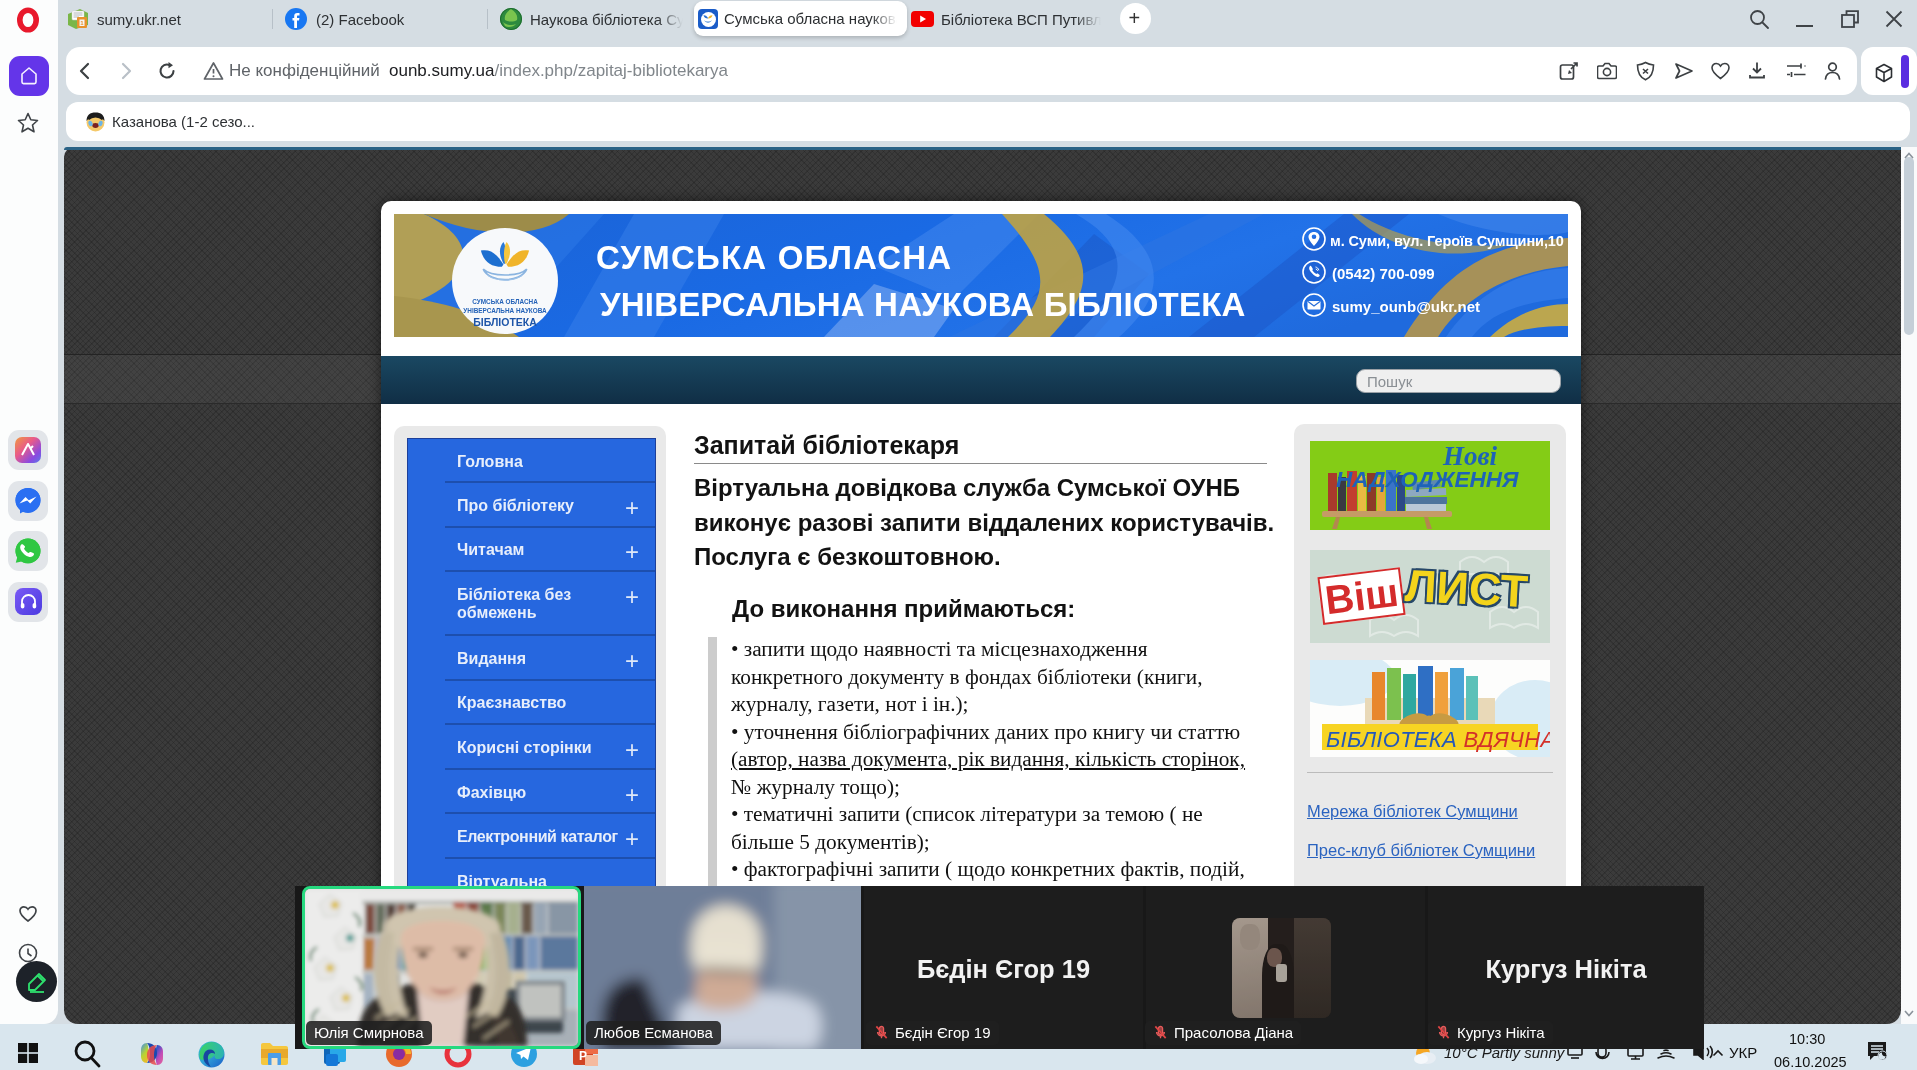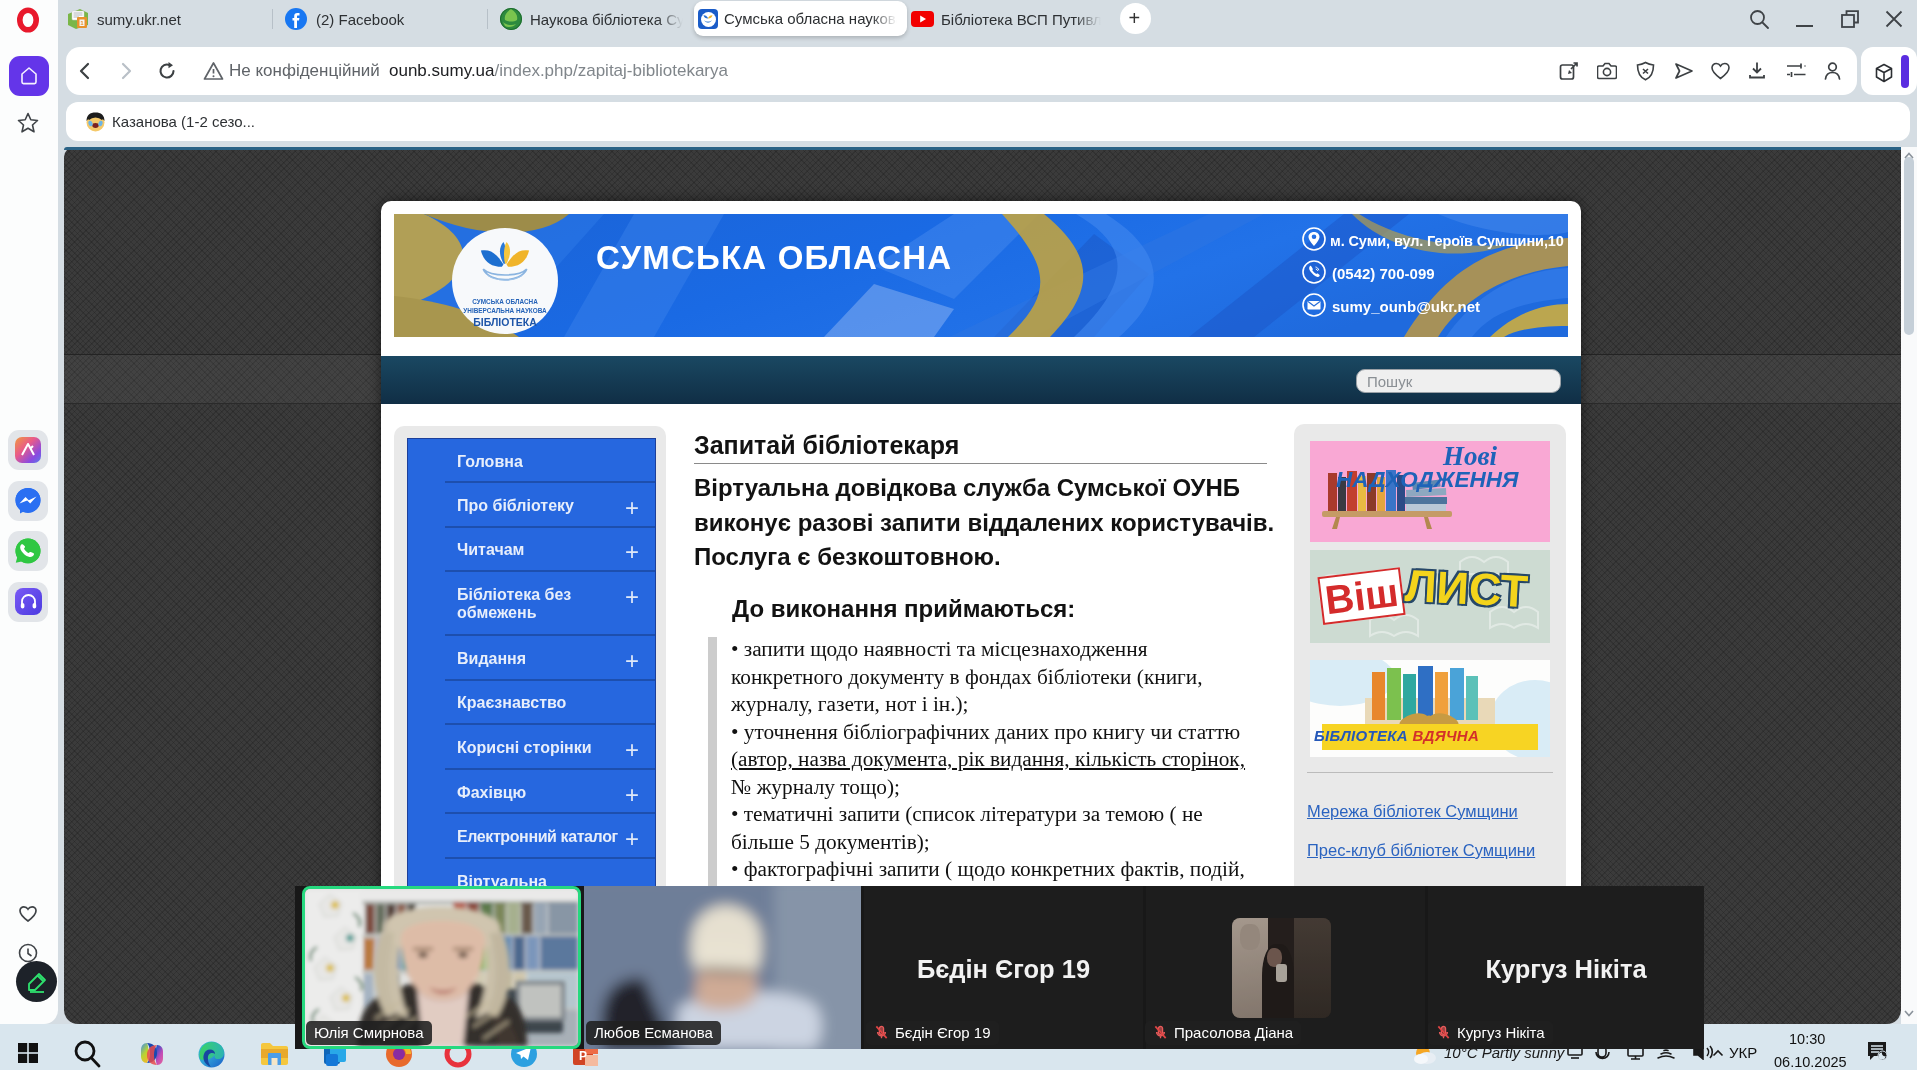--- a/index.html
+++ b/index.html
@@ -93,20 +93,21 @@
       <path d="M34 29 C28 17 28 8 34 1 C38 8 38 20 36 29 Z" fill="#2a7ad8"></path>
       <path d="M38 29 C44 17 44 8 38 1 C34 8 34 20 36 29 Z" fill="#f6c63c"></path>
       <path d="M30 31 C22 24 12 22 6 24 C12 31 22 34 30 34 Z" fill="#5championa" opacity="0"></path>
       <path d="M8 36 C18 46 54 46 64 36 C56 54 16 54 8 36 Z" fill="none" stroke="#8ab4e0" stroke-width="2.2"></path>
       <path d="M14 44 C24 52 48 52 58 44" fill="none" stroke="#9ec2e8" stroke-width="1.6"></path>
       </svg>
     <div class="abs" style="left:63px;top:84px;width:96px;text-align:center;font-size:6.4px;line-height:8.5px;color:#2563b8;font-weight:bold;">СУМСЬКА ОБЛАСНА<br>УНІВЕРСАЛЬНА НАУКОВА</div>
     <div class="abs" style="left:69px;top:102px;width:84px;text-align:center;font-size:10.5px;color:#1d55a8;font-weight:bold;">БІБЛІОТЕКА</div>
     
     <div class="abs" style="left:202px;top:25px;font-size:33px;font-weight:bold;color:#fff;letter-spacing:1.2px;white-space:nowrap;">СУМСЬКА ОБЛАСНА</div>
+    <div class="abs" style="left:206px;top:72px;font-size:33px;font-weight:bold;color:#fff;letter-spacing:0.2px;white-space:nowrap;">УНІВЕРСАЛЬНА НАУКОВА БІБЛІОТЕКА</div>
     
     <svg class="abs" style="left:908px;top:13px;" width="24" height="24" viewBox="0 0 24 24">
       <circle cx="12" cy="12" r="11" fill="none" stroke="#fff" stroke-width="1.6"></circle>
       <path d="M12 5 C8.7 5 6.5 7.3 6.5 10 C6.5 13.2 12 19 12 19 C12 19 17.5 13.2 17.5 10 C17.5 7.3 15.3 5 12 5 Z M12 12 A2.3 2.3 0 1 1 12 7.4 A2.3 2.3 0 0 1 12 12 Z" fill="#fff"></path>
     </svg>
     <div class="abs" style="left:936px;top:19px;font-size:14.5px;font-weight:bold;color:#fff;white-space:nowrap;letter-spacing:-0.1px;">м. Суми, вул. Героїв Сумщини,10</div>
     <svg class="abs" style="left:908px;top:46px;" width="24" height="24" viewBox="0 0 24 24">
       <circle cx="12" cy="12" r="11" fill="none" stroke="#fff" stroke-width="1.6"></circle>
       <path d="M8 6 C7 7 6.6 9 8.5 11.5 C10.4 14 13 16.5 15.5 17 C17 17.3 18 16 17.6 15 L15.8 13.6 C15.2 13.2 14.6 13.4 14.2 13.9 C13.2 13.4 11 11.5 10.3 10.2 C10.8 9.8 11 9.2 10.6 8.6 L9.4 6.4 C9 5.7 8.4 5.6 8 6 Z" fill="#fff"></path>
       <path d="M13.5 7 C15 7.2 16.6 8.6 16.8 10.3 M13.8 9 C14.8 9.2 15.4 9.8 15.6 10.8" stroke="#fff" stroke-width="1" fill="none"></path>
@@ -163,21 +164,21 @@
     <div class="bqline" style="top:692px;">журналу, газети, нот і ін.);</div>
     <div class="bqline" style="top:719.5px;text-align:right;">• уточнення бібліографічних даних про книгу чи статтю</div>
     <div class="bqline" style="top:747px;text-decoration:underline;">(автор, назва документа, рік видання, кількість сторінок,</div>
     <div class="bqline" style="top:774.5px;">№ журналу тощо);</div>
     <div class="bqline" style="top:802px;">• тематичні запити (список літератури за темою ( не</div>
     <div class="bqline" style="top:829.5px;">більше 5 документів);</div>
     <div class="bqline" style="top:857px;">• фактографічні запити ( щодо конкретних фактів, подій,</div>
   </div>
   <div id="rightside">
 
-    <div class="rimg" style="top:441px;height:101px;background:#f9a8d4;">
+    <div class="rimg" style="top:441px;height:89px;background:#84cc16;">
       <svg class="abs" style="left:0;top:0;" width="240" height="89" viewBox="0 0 240 89">
         <rect x="12" y="70" width="130" height="6" rx="2" fill="#c59b66"></rect>
         <path d="M26 76 L22 88 L27 88 L30 76 Z M118 76 L122 88 L117 88 L114 76 Z" fill="#b3884f"></path>
         <rect x="18" y="32" width="9" height="38" fill="#a93a2c"></rect>
         <rect x="28" y="36" width="8" height="34" fill="#3a3a42"></rect>
         <rect x="37" y="30" width="10" height="40" fill="#c23f2f"></rect>
         <rect x="48" y="35" width="8" height="35" fill="#e9bb42"></rect>
         <rect x="57" y="32" width="9" height="38" fill="#8c3a28"></rect>
         <rect x="67" y="36" width="8" height="34" fill="#e4a63c"></rect>
         <rect x="76" y="29" width="10" height="41" fill="#3a74c8"></rect>
@@ -220,21 +221,21 @@
         <rect x="156" y="16" width="12" height="44" fill="#5bc1b8"></rect>
         <g fill="#c79b42">
           <ellipse cx="104" cy="62" rx="15" ry="8" transform="rotate(-15 104 62)"></ellipse>
           <ellipse cx="134" cy="62" rx="15" ry="8" transform="rotate(15 134 62)"></ellipse>
           <circle cx="119" cy="62" r="6.5"></circle>
           <path d="M113 66 L102 82 L112 80 Z"></path>
             <path d="M125 66 L136 82 L126 80 Z"></path>
         </g>
       </svg>
       <div class="abs" style="left:12px;top:64px;width:216px;height:26px;background:#f7d423;"></div>
-      <div class="abs" style="left:4px;top:67px;font-size:15px;font-weight:bold;font-style:italic;color:#2558b8;white-space:nowrap;letter-spacing:0.3px;">БІБЛІОТЕКА <span style="color:#d3302a;">ВДЯЧНА</span></div>
+      <div class="abs" style="left:16px;top:67px;font-size:22px;font-weight:normal;font-style:italic;color:#2558b8;white-space:nowrap;letter-spacing:0.3px;">БІБЛІОТЕКА <span style="color:#d3302a;">ВДЯЧНА</span></div>
     </div>
     <div class="abs" style="left:1307px;top:772px;width:246px;height:1px;background:#bbb;"></div>
     <div class="rlink" style="top:802px;">Мережа бібліотек Сумщини</div>
     <div class="rlink" style="top:841px;">Прес-клуб бібліотек Сумщини</div>
   </div>
   <div class="abs" id="strip"></div>
   <div id="tiles" style="position:absolute;z-index:7;left:0;top:0;">
 
     <div class="tile" style="left:302px;width:279px;border:3px solid #26d97f;border-radius:8px;box-sizing:border-box;overflow:hidden;">
       <svg width="273" height="157" viewBox="0 0 273 157">

